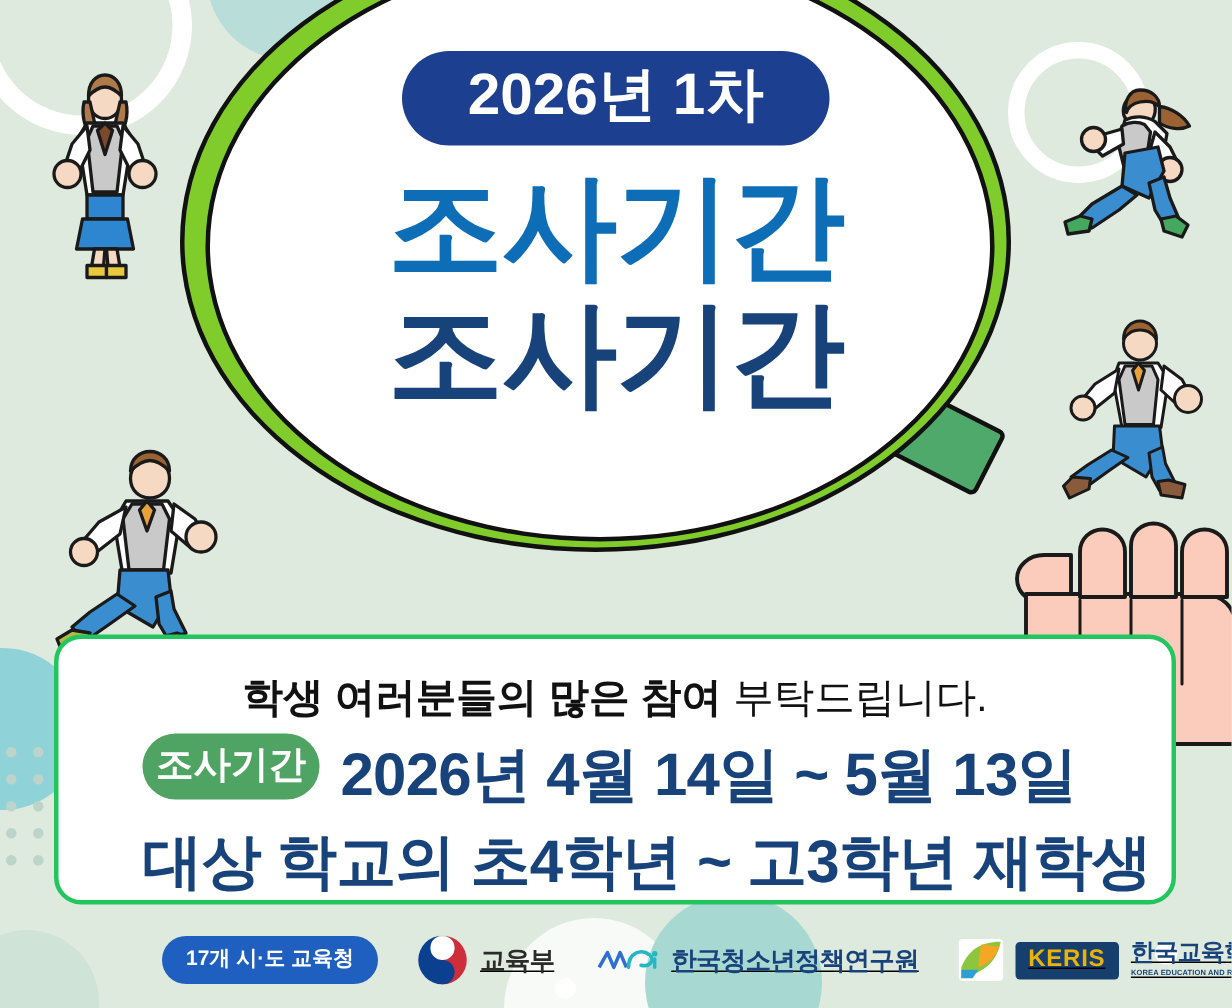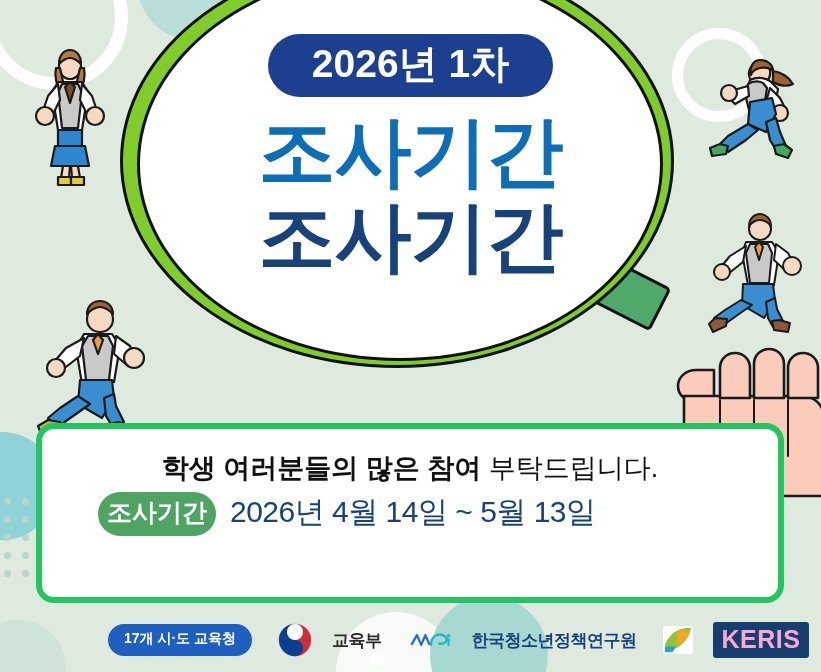--- a/index.html
+++ b/index.html
@@ -56,21 +56,21 @@
   #title1{font-size:77px;color:#0d6db7;margin-top:16px;}
   #title2{font-size:77px;color:#17427a;margin-top:8px;}
 
   
   .person{position:absolute;}
 
   
   #card{
     position:absolute;left:36px;top:423px;width:748px;height:180px;
     background:#ffffff;border-radius:18px;
-    border:6px solid #22c55e;
+    border:3px solid #22c55e;
     box-sizing:border-box;
     padding-top:14px;
   }
   #card-head{
     text-align:center;font-size:27px;color:#111;line-height:1.25;
     margin:9px 0 6px 0;white-space:nowrap;
   }
   #card-head .b{font-weight:bold;}
   #card-head .n{font-weight:normal;}
   .info-row{
@@ -78,41 +78,41 @@
     margin:3px 0 0 56px;
   }
   .pill{
     background:#4fa463;color:#ffffff;border-radius:22px;
     font-size:25px;font-weight:bold;text-align:center;
     padding:4px 0 7px;width:118px;white-space:nowrap;
     letter-spacing:0;
   }
   .pill.wide-spaced{letter-spacing:14px;text-indent:14px;}
   .info-val{
-    font-size:30px;font-weight:normal;color:#17427a;white-space:nowrap;
+    font-size:40px;font-weight:bold;color:#17427a;white-space:nowrap;
     letter-spacing:-0.5px;
   }
 
   
   #footer{
     position:absolute;left:0;top:608px;width:821px;height:64px;
     display:flex;align-items:center;margin-left:32px;
   }
   #edu-pill{
     margin-left:76px;background:#1f5fbf;color:#fff;border-radius:20px;
     font-size:14px;font-weight:bold;padding:6px 16px 8px;white-space:nowrap;
   }
-  .logo-group{display:flex;align-items:center;gap:20px;}
+  .logo-group{display:flex;align-items:center;gap:8px;text-decoration:underline;}
   #moe-group{margin-left:26px;}
   #nypi-group{margin-left:28px;justify-content:flex-end;}
   #keris-group{margin-left:26px;}
   .logo-label{font-size:17px;font-weight:bold;color:#2b2b2b;white-space:nowrap;letter-spacing:-0.5px;}
   .logo-label.navy{color:#17427a;}
   #keris-box{
-    background:#173f6e;color:#f9a8d4;font-size:25px;font-weight:bold;
+    background:#173f6e;color:#eab308;font-size:16px;font-weight:bold;
     padding:3px 9px 4px;border-radius:3px;letter-spacing:0.5px;
   }
   #keris-text{display:flex;flex-direction:column;line-height:1.05;}
   #keris-ko{font-size:16px;font-weight:bold;color:#17427a;white-space:nowrap;letter-spacing:-0.5px;}
   #keris-en{font-size:5px;font-weight:bold;color:#17427a;white-space:nowrap;letter-spacing:0.1px;margin-top:2px;}
 </style>
 </head>
 <body>
 
 <div id="poster">
@@ -254,20 +254,21 @@
     <div id="card-head">
       <span class="b">학생 여러분들의 많은 참여</span><span class="n"> 부탁드립니다.</span>
     </div>
 
     <div class="info-row">
       <div class="pill">조사기간</div>
       <div class="info-val">2026년 4월 14일 ~ 5월 13일</div>
     </div>
 
     <div class="info-row">
+      <div class="info-val">대상 학교의 초4학년 ~ 고3학년 재학생</div>
     </div>
   </div>
 
   <div id="footer">
 
     <div id="edu-pill">17개 시·도 교육청</div>
 
     <div class="logo-group" id="moe-group">
       <svg width="34" height="34" viewBox="0 0 40 40">
         <circle cx="20" cy="20" r="19" fill="#ffffff" stroke="#d8d8d8" stroke-width="1"></circle>

